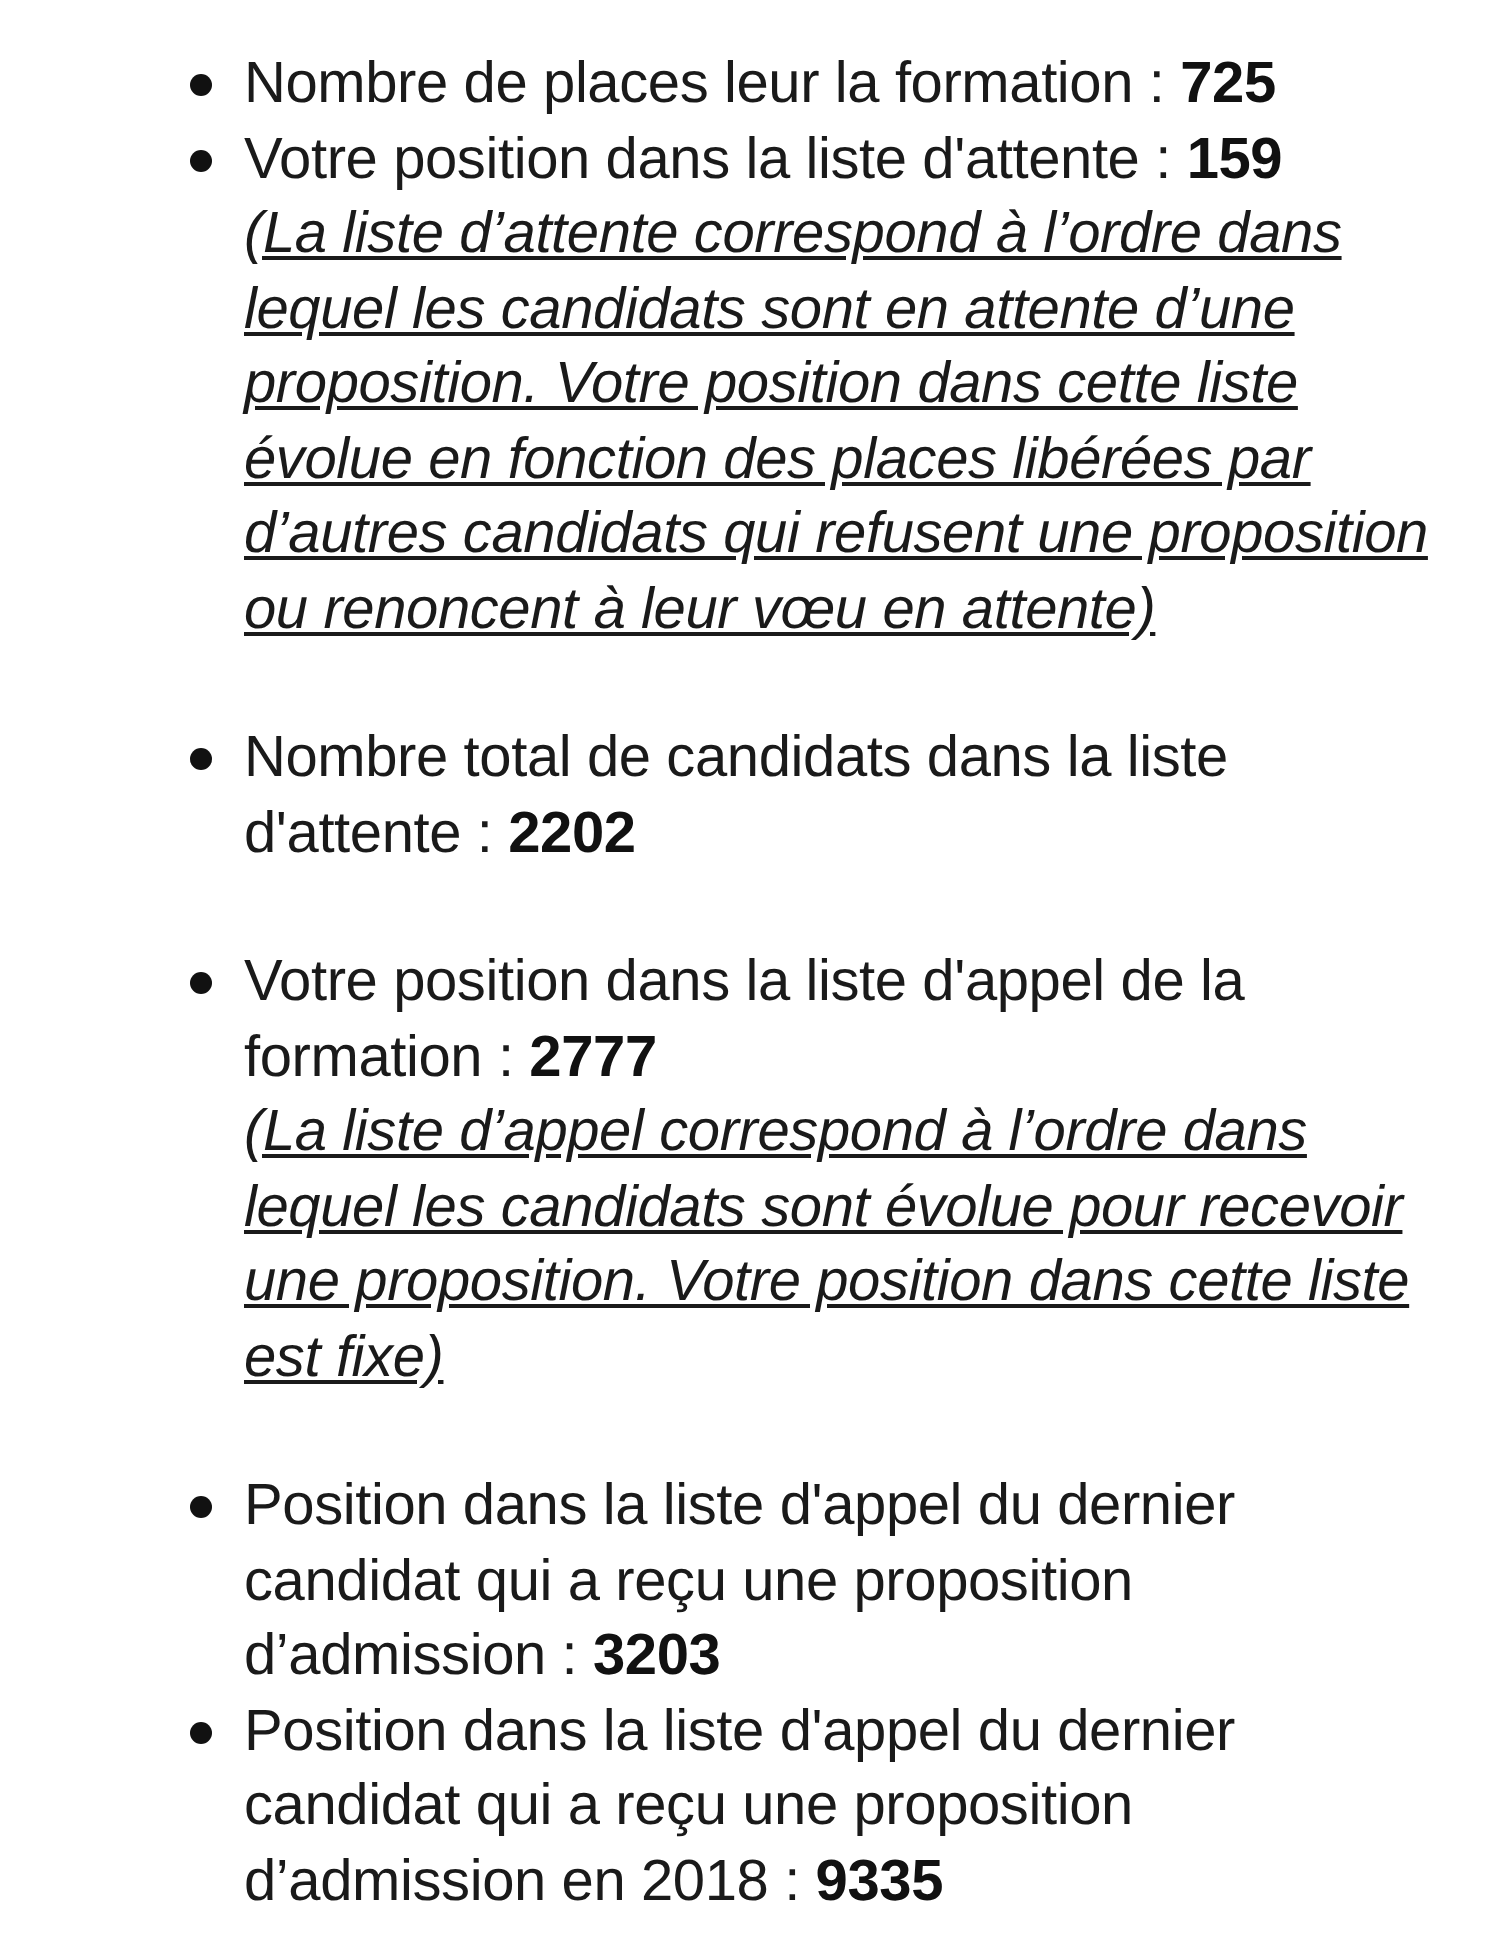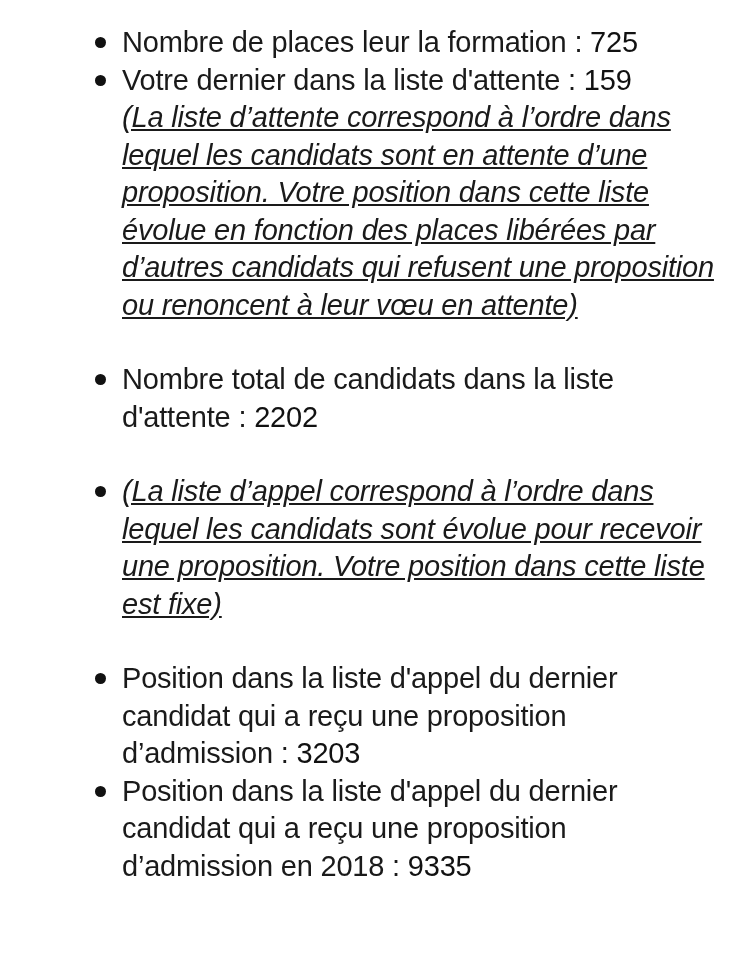--- a/index.html
+++ b/index.html
@@ -40,21 +40,21 @@
   .marker {
     position: absolute;
     left: -27px;
     top: 13px;
     width: 11px;
     height: 11px;
     border-radius: 50%;
     background: #111111;
   }
   .stat-line b {
-    font-weight: 400;
+    font-weight: 700;
     color: #111111;
   }
   .note {
     font-style: italic;
     text-decoration: underline;
   }
   .note:empty {
     display: none;
   }
 </style>
@@ -65,32 +65,33 @@
   <ul class="stats">
 
     <li>
       <span class="marker"></span>
       <div class="stat-line"><span>Nombre de places leur la formation : </span><b>725</b></div>
 
     </li>
 
     <li class="gap-after">
       <span class="marker"></span>
-      <div class="stat-line"><span>Votre dernier dans la liste d'attente : </span><b>159</b></div>
+      <div class="stat-line"><span>Votre position dans la liste d'attente : </span><b>159</b></div>
       <div class="note">(La liste d’attente correspond à l’ordre dans lequel les candidats sont en attente d’une proposition. Votre position dans cette liste évolue en fonction des places libérées par d’autres candidats qui refusent une proposition ou renoncent à leur vœu en attente)</div>
     </li>
 
     <li class="gap-after">
       <span class="marker"></span>
       <div class="stat-line"><span>Nombre total de candidats dans la liste d'attente : </span><b>2202</b></div>
 
     </li>
 
     <li class="gap-after">
       <span class="marker"></span>
+      <div class="stat-line"><span>Votre position dans la liste d'appel de la formation : </span><b>2777</b></div>
       <div class="note">(La liste d’appel correspond à l’ordre dans lequel les candidats sont évolue pour recevoir une proposition. Votre position dans cette liste est fixe)</div>
     </li>
 
     <li>
       <span class="marker"></span>
       <div class="stat-line"><span>Position dans la liste d'appel du dernier candidat qui a reçu une proposition d’admission : </span><b>3203</b></div>
 
     </li>
 
     <li>

